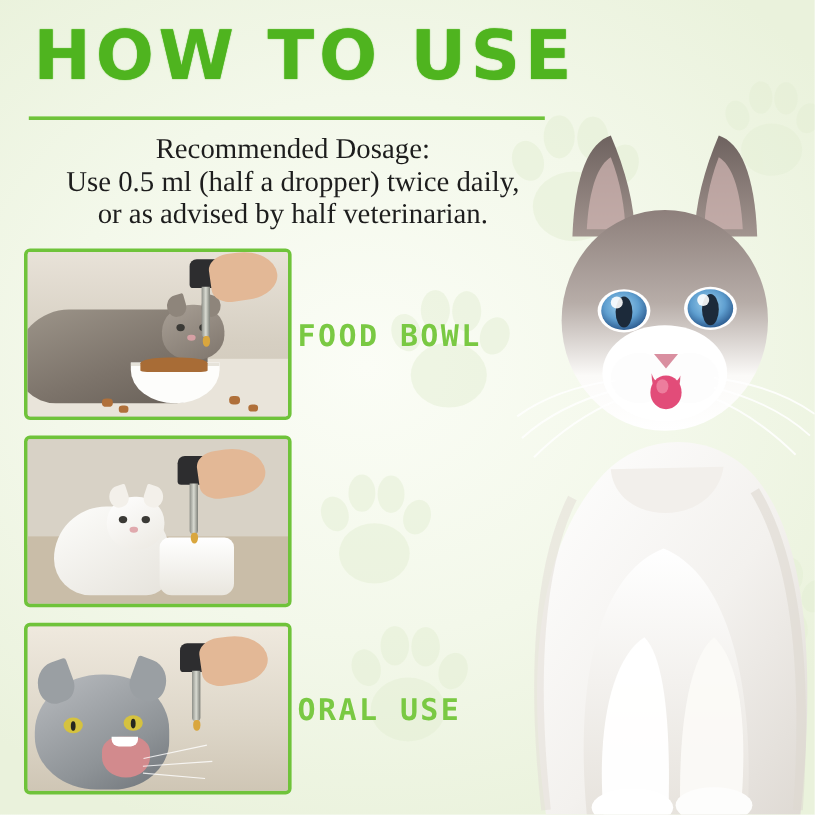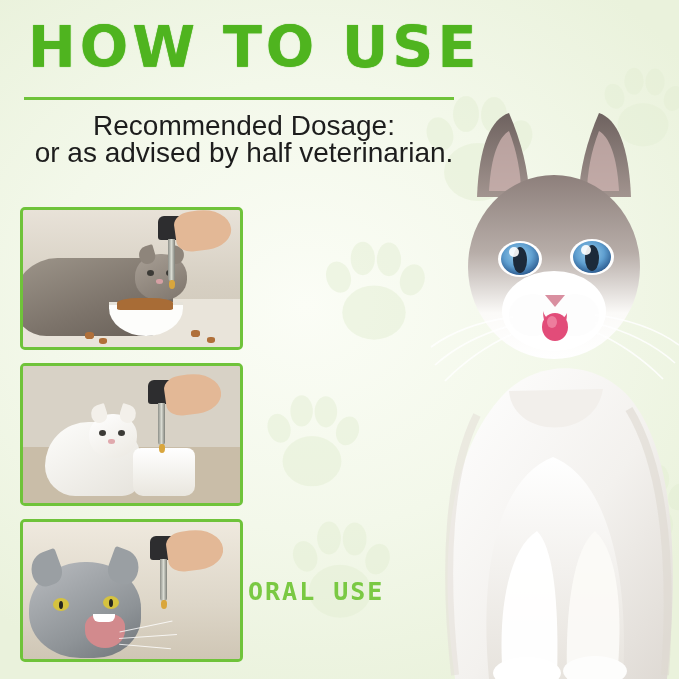--- a/index.html
+++ b/index.html
@@ -43,24 +43,24 @@
     left: 24px; top: 97px;
     width: 430px; height: 3px;
     background: #6fc33a;
   }
 
   
   .dosage {
     position: absolute;
     left: 24px; top: 112px;
     width: 440px;
-    font-size: 28px;
+    font-size: 24px;
     line-height: 27px;
     color: #1d1d1d;
-    font-family: Liberation Sans, sans-serif;
+    font-family: Liberation Serif, serif;
   }
   .dosage div { white-space: nowrap; }
 
   
   .card {
     position: absolute;
     left: 20px;
     width: 223px; height: 143px;
     border: 3px solid #6fc33a;
     border-radius: 5px;
@@ -255,20 +255,21 @@
         <ellipse cx="101" cy="51" rx="13" ry="17" transform="rotate(18 101 51)"></ellipse>
       </g>
     </svg>
   </div>
 
   <div class="title">HOW TO USE</div>
   <div class="title-rule"></div>
 
   <div class="dosage">
     <div>Recommended Dosage:</div>
+    <div>Use 0.5 ml (half a dropper) twice daily,</div>
     <div>or as advised by half veterinarian.</div>
   </div>
 
   <div class="card" id="card-0">
     <div class="scene">
       <div class="s-bg"></div>
       <div class="floor"></div>
       <div class="cat-body"></div>
       <div class="cat-head">
         <div class="eye" style="left:12px; top:16px; width:7px; height:6px; background:#3b3a36;"></div>
@@ -284,20 +285,21 @@
       <div class="kibble" style="left:168px; top:120px; width:9px; height:7px;"></div>
       <div class="kibble" style="left:184px; top:127px; width:8px; height:6px;"></div>
       <div class="dropper-hand" style="left:126px; top:6px;">
         <div class="dropper-bulb"></div>
         <div class="dropper-tube"></div>
         <div class="drop"></div>
         <div class="hand"></div>
       </div>
     </div>
   </div>
+  <div class="card-label" id="label-0">FOOD BOWL</div>
 
   <div class="card" id="card-1">
     <div class="scene">
       <div class="s-bg"></div>
       <div class="wall"></div>
       <div class="floor"></div>
       <div class="cat-body"></div>
       <div class="cat-head">
         <div class="eye" style="left:10px; top:16px; width:7px; height:6px; background:#3b3a36;"></div>
         <div class="eye" style="left:29px; top:16px; width:7px; height:6px; background:#3b3a36;"></div>

